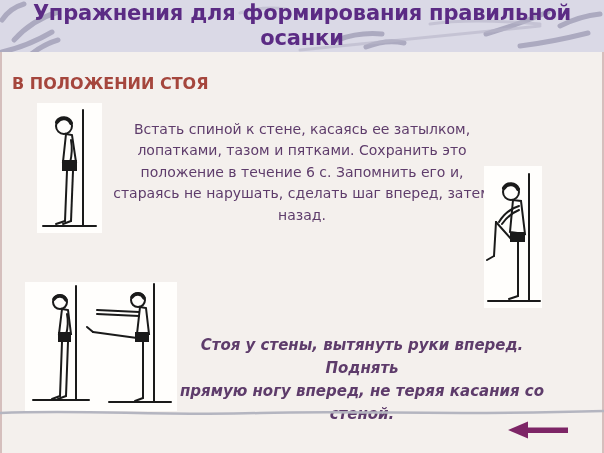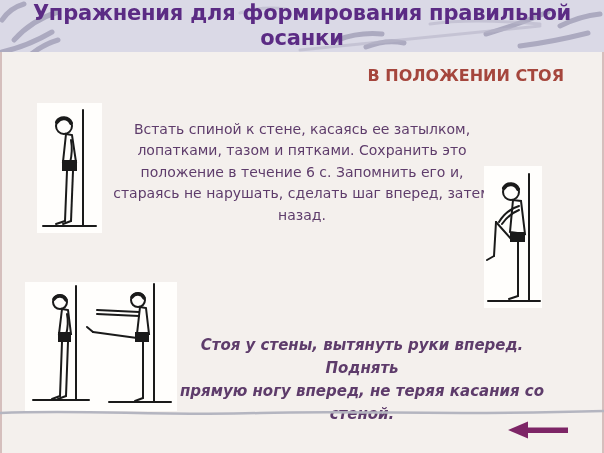--- a/index.html
+++ b/index.html
@@ -10,22 +10,22 @@
     box-shadow:inset 2px 0 0 rgba(155,100,100,.35), inset -2px 0 0 rgba(155,100,100,.35);
   }
   .header{position:absolute;left:0;top:0;width:604px;height:52px;background:#dad9e6;}
   .strokes{position:absolute;left:0;top:0;}
   .title{
     position:absolute;left:0;top:1px;width:604px;margin:0;
     text-align:center;font-size:21px;font-weight:bold;line-height:25px;
     color:#5b2b84;white-space:pre-line;letter-spacing:-0.2px;
   }
   .subtitle{
-    position:absolute;left:0;top:62px;width:560px;margin:4px;
-    text-align:right;font-size:16px;font-weight:bold;color:#a5463d;
+    position:absolute;left:0;top:62px;width:560px;margin:12px;
+    text-align:left;font-size:16px;font-weight:bold;color:#a5463d;
   }
   .para{position:absolute;margin:0;text-align:center;color:#5e3c6b;white-space:pre-line;}
   .para1{left:108px;top:119px;width:388px;font-size:14px;line-height:21.4px;}
   .para2{left:128px;top:237px;width:352px;font-size:14px;line-height:21.4px;}
   .para3{left:162px;top:334px;width:400px;font-size:15px;font-weight:bold;line-height:23px;font-style:italic;}
   .imgbox{position:absolute;background:#fffefc;}
   .box1{left:37px;top:103px;width:65px;height:130px;}
   .box2{left:484px;top:166px;width:58px;height:142px;}
   .box3{left:25px;top:282px;width:152px;height:129px;}
   .divider{position:absolute;left:0;top:407px;}

